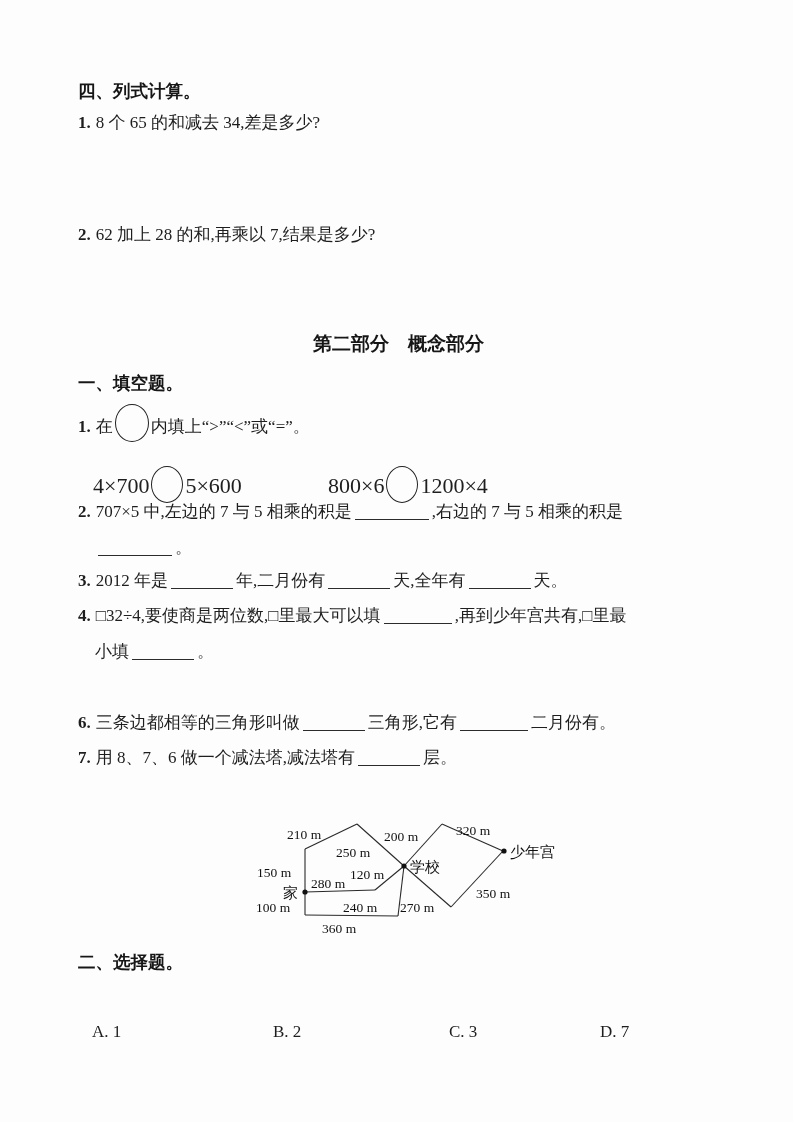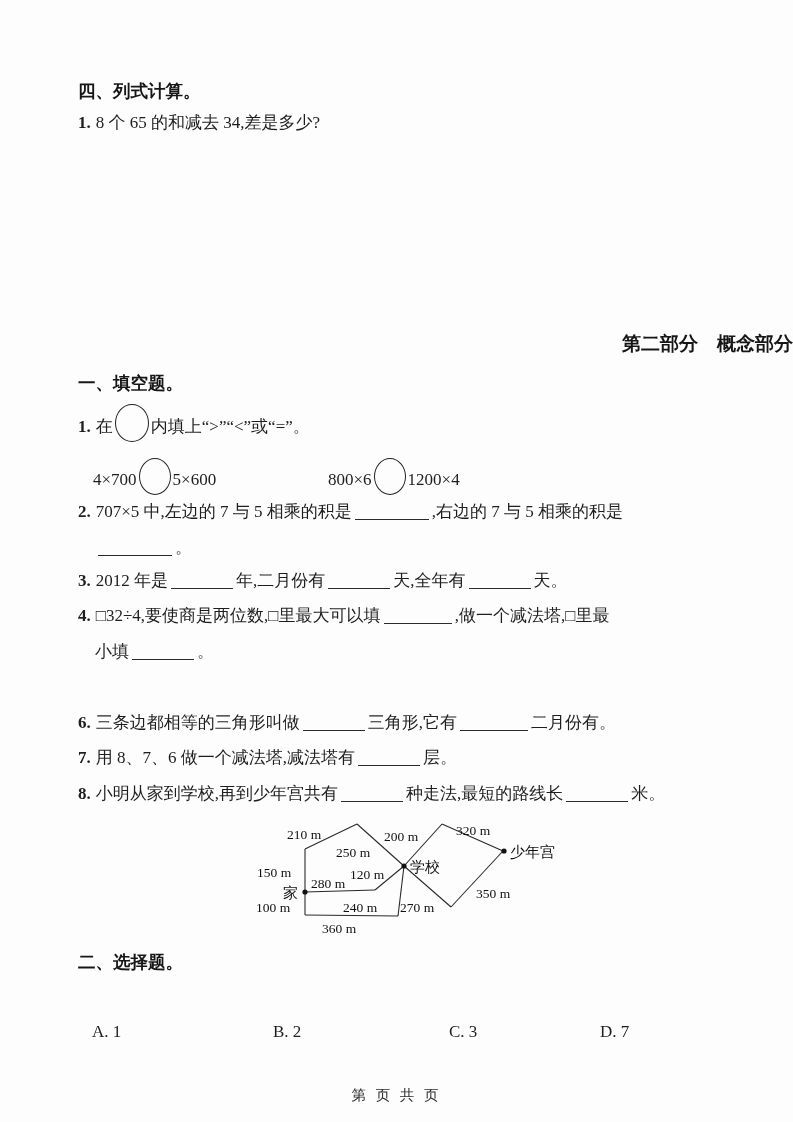--- a/index.html
+++ b/index.html
@@ -23,42 +23,42 @@
   .sec-title{
     font-family:"Liberation Sans","DejaVu Sans",sans-serif;
     font-weight:bold;
     font-size:17.5px;
     color:#161616;
   }
   .qnum{font-weight:bold;margin-right:5px;}
   .part-heading{
     position:absolute;
     left:4px;right:0;
-    text-align:right;
+    text-align:center;
     font-family:"Liberation Sans","DejaVu Sans",sans-serif;
     font-weight:bold;
     font-size:19px;
     color:#161616;
   }
   .bl{
     display:inline-block;
     width:62px;height:16px;
     border-bottom:1.2px solid #2b2b2b;
     vertical-align:-3px;
     margin:0 3px;
   }
   .circ{
     display:inline-block;
     width:30px;height:35px;
     border:1.6px solid #222;
     border-radius:50%;
     vertical-align:-10px;
     margin:0 2px;
   }
-  .compare-group{position:absolute;top:8px;white-space:nowrap;font-size:17px;}
+  .compare-group{position:absolute;top:16px;white-space:nowrap;font-size:22px;}
   .opt{position:absolute;top:0;font-size:17px;}
   .footer{
     position:absolute;left:0;right:0;
     text-align:center;
     font-size:14.5px;
     letter-spacing:3px;
     color:#2a2a2a;
   }
   svg text{font-family:"Liberation Serif","DejaVu Serif",serif;}
 </style>
@@ -66,20 +66,23 @@
 <body>
 
 <div class="sheet">
 
   <div class="line sec-title" style="top:80px">四、列式计算。</div>
 
   <div class="line" style="top:112px">
     <span class="qnum">1.</span><span>8 个 65 的和减去 34,差是多少?</span>
   </div>
 
+  <div class="line" style="top:224px">
+    <span class="qnum">2.</span><span>62 加上 28 的和,再乘以 7,结果是多少?</span>
+  </div>
 
   <div class="part-heading" style="top:331px">第二部分　概念部分</div>
 
   <div class="line sec-title" style="top:372px">一、填空题。</div>
 
   <div class="line" style="top:404px">
     <span class="qnum">1.</span><span>在</span><span class="circ" style="width:32px;height:36px"></span><span>内填上“&gt;”“&lt;”或“=”。</span>
   </div>
 
   <div class="line" style="top:450px;left:78px;width:660px;height:40px">
@@ -96,38 +99,35 @@
   </div>
   <div class="line" style="top:537px;left:95px">
     <span class="bl" style="width:74px"></span><span>。</span>
   </div>
 
   <div class="line" style="top:570px">
     <span class="qnum">3.</span><span>2012 年是</span><span class="bl"></span><span>年,二月份有</span><span class="bl"></span><span>天,全年有</span><span class="bl"></span><span>天。</span>
   </div>
 
   <div class="line" style="top:605px">
-    <span class="qnum">4.</span><span>□32÷4,要使商是两位数,□里最大可以填</span><span class="bl" style="width:68px"></span><span>,做一个减法塔,□里最</span>
+    <span class="qnum">4.</span><span>□32÷4,要使商是两位数,□里最大可以填</span><span class="bl" style="width:68px"></span><span>,再到少年宫共有,□里最</span>
   </div>
   <div class="line" style="top:641px;left:95px">
     <span>小填</span><span class="bl"></span><span>。</span>
   </div>
 
 
   <div class="line" style="top:712px">
     <span class="qnum">6.</span><span>三条边都相等的三角形叫做</span><span class="bl"></span><span>三角形,它有</span><span class="bl" style="width:68px"></span><span>二月份有。</span>
   </div>
 
   <div class="line" style="top:747px">
     <span class="qnum">7.</span><span>用 8、7、6 做一个减法塔,减法塔有</span><span class="bl"></span><span>层。</span>
   </div>
 
-  <div class="line" style="top:783px">
-    <span class="qnum">8.</span><span>小明从家到学校,再到少年宫共有</span><span class="bl"></span><span>种走法,最短的路线长</span><span class="bl"></span><span>米。</span>
-  </div>
 
   <svg style="position:absolute;left:238px;top:812px" width="322" height="132" viewBox="238 812 322 132">
     <g stroke="#2a2a2a" stroke-width="1.1" fill="none">
       <line x1="305" y1="892" x2="305" y2="849"></line>
       <line x1="305" y1="849" x2="357" y2="824"></line>
       <line x1="357" y1="824" x2="404" y2="866"></line>
       <line x1="305" y1="892" x2="375" y2="890"></line>
       <line x1="375" y1="890" x2="404" y2="866"></line>
       <line x1="305" y1="892" x2="305" y2="915"></line>
       <line x1="305" y1="915" x2="398" y2="916"></line>
@@ -166,15 +166,14 @@
   <div class="line sec-title" style="top:951px">二、选择题。</div>
 
 
   <div class="line" style="top:1021px;left:0;width:793px;height:24px">
     <span class="opt" style="left:92px">A. 1</span>
     <span class="opt" style="left:273px">B. 2</span>
     <span class="opt" style="left:449px">C. 3</span>
     <span class="opt" style="left:600px">D. 7</span>
   </div>
 
-  <div class="footer" style="top:1086px">第 页 共 页</div>
 
 </div>
 
 </body></html>

